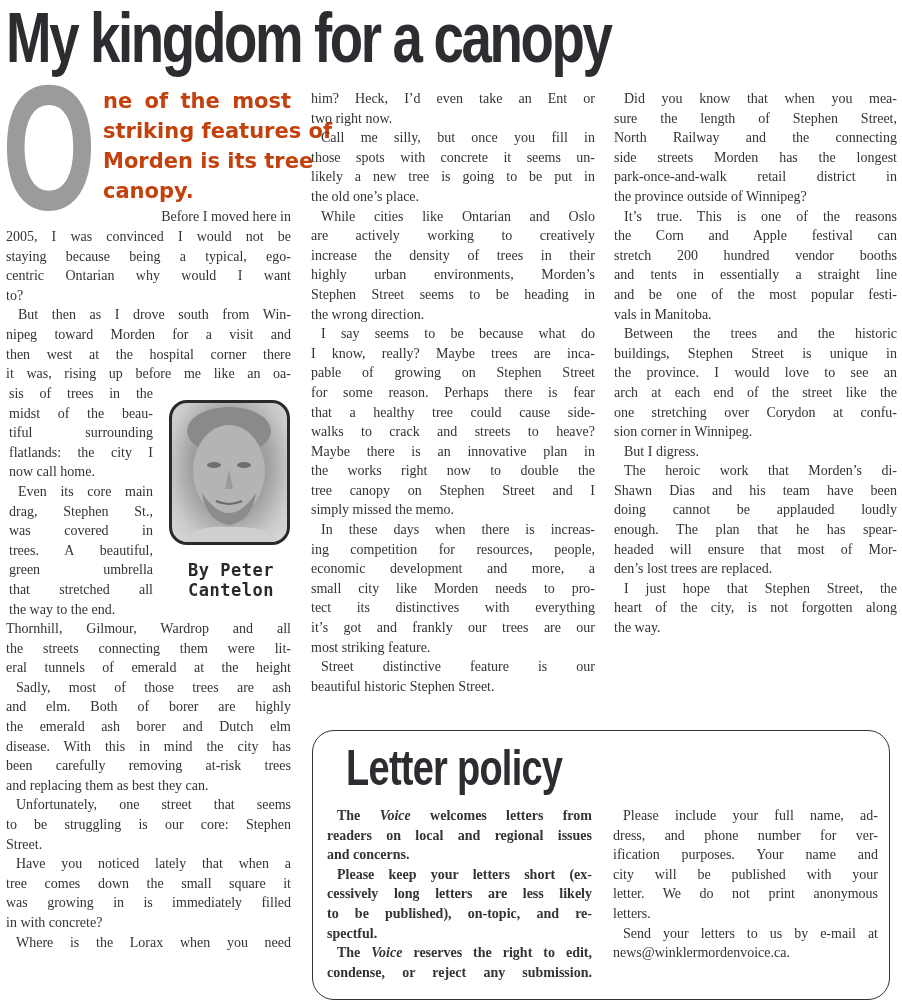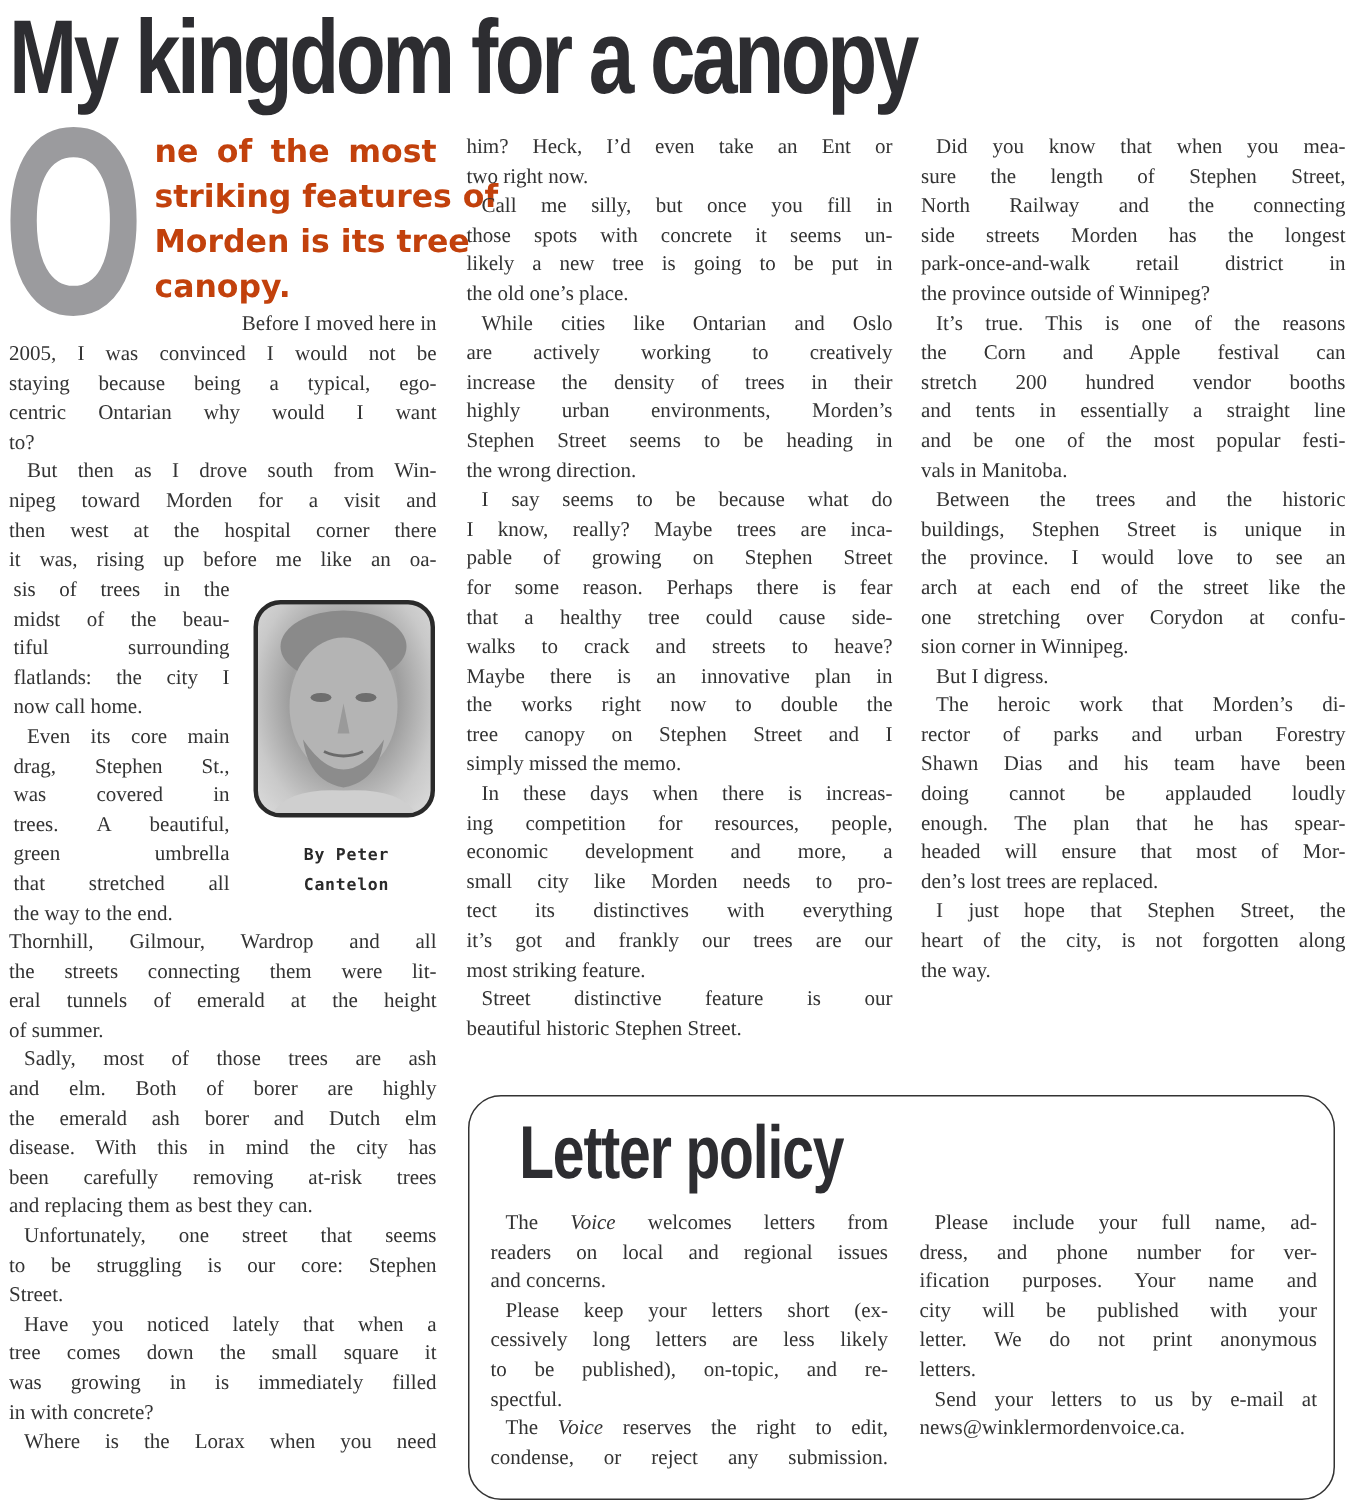--- a/index.html
+++ b/index.html
@@ -33,21 +33,21 @@
   .lead span.last { text-align-last: left; }
   .photo {
     position: absolute; left: 169px; top: 400px; width: 121px; height: 145px;
     border: 3px solid #2a2a2a; border-radius: 18px; box-sizing: border-box;
     background: radial-gradient(ellipse at 50% 45%, #bdbdbd 0%, #9e9e9e 45%, #c9c9c9 75%, #dcdcdc 100%);
     overflow: hidden;
   }
   .byline {
     position: absolute; left: 172px; top: 560px; width: 118px; text-align: center;
     font-family: "DejaVu Sans Mono", "Liberation Mono", monospace; font-weight: bold;
-    font-size: 11px; line-height: 20px; color: #2a2a2a; letter-spacing: 0.5px;
+    font-size: 17px; line-height: 20px; color: #2a2a2a; letter-spacing: 0.5px;
   }
   .policy-box {
     position: absolute; left: 312px; top: 730px; width: 578px; height: 270px;
     border: 1.5px solid #333; border-radius: 22px; box-sizing: border-box;
     border-bottom-left-radius: 22px;
   }
   em { font-style: italic; }
 </style>
 </head>
 <body>
@@ -105,21 +105,20 @@
 </div>
 <div class="byline">
   <div>By Peter</div>
   <div>Cantelon</div>
 </div>
 
 <div class="col" style="left:6px; top:619px; width:285px;">
   <span class="line">Thornhill, Gilmour, Wardrop and all</span>
   <span class="line">the streets connecting them were lit-</span>
   <span class="line">eral tunnels of emerald at the height</span>
-  <span class="line last">of summer.</span>
   <span class="line" style="padding-left:10px;box-sizing:border-box;">Sadly, most of those trees are ash</span>
   <span class="line">and elm. Both of borer are highly</span>
   <span class="line">the emerald ash borer and Dutch elm</span>
   <span class="line">disease. With this in mind the city has</span>
   <span class="line">been carefully removing at-risk trees</span>
   <span class="line last">and replacing them as best they can.</span>
   <span class="line" style="padding-left:10px;box-sizing:border-box;">Unfortunately, one street that seems</span>
   <span class="line">to be struggling is our core: Stephen</span>
   <span class="line last">Street.</span>
   <span class="line" style="padding-left:10px;box-sizing:border-box;">Have you noticed lately that when a</span>
@@ -177,37 +176,36 @@
   <span class="line">and be one of the most popular festi-</span>
   <span class="line last">vals in Manitoba.</span>
   <span class="line" style="padding-left:10px;box-sizing:border-box;">Between the trees and the historic</span>
   <span class="line">buildings, Stephen Street is unique in</span>
   <span class="line">the province. I would love to see an</span>
   <span class="line">arch at each end of the street like the</span>
   <span class="line">one stretching over Corydon at confu-</span>
   <span class="line last">sion corner in Winnipeg.</span>
   <span class="line last" style="padding-left:10px;box-sizing:border-box;">But I digress.</span>
   <span class="line" style="padding-left:10px;box-sizing:border-box;">The heroic work that Morden’s di-</span>
-  <span class="line">rector of parks and urban Forestry</span>
   <span class="line">Shawn Dias and his team have been</span>
   <span class="line">doing cannot be applauded loudly</span>
   <span class="line">enough. The plan that he has spear-</span>
   <span class="line">headed will ensure that most of Mor-</span>
   <span class="line last">den’s lost trees are replaced.</span>
   <span class="line" style="padding-left:10px;box-sizing:border-box;">I just hope that Stephen Street, the</span>
   <span class="line">heart of the city, is not forgotten along</span>
   <span class="line last">the way.</span>
 </div>
 
 <div class="policy-box"></div>
 <div style="position:absolute; left:312px; width:578px; top:738px; text-align:left;">
   <span style="display:inline-block; font-family:'Liberation Sans','DejaVu Sans',sans-serif; font-weight:bold; font-size:50px; line-height:60px; color:#2d2d31; letter-spacing:-1px; transform:scaleX(0.76);">Letter policy</span>
 </div>
 
-<div class="col" style="left:327px; top:806px; width:265px;">
+<div class="col" style="left:327px; top:806px; width:265px;font-weight:bold;">
   <span class="line" style="padding-left:10px;box-sizing:border-box;"><span>The </span><em>Voice</em><span> welcomes letters from</span></span>
   <span class="line">readers on local and regional issues</span>
   <span class="line last">and concerns.</span>
   <span class="line" style="padding-left:10px;box-sizing:border-box;">Please keep your letters short (ex-</span>
   <span class="line">cessively long letters are less likely</span>
   <span class="line">to be published), on-topic, and re-</span>
   <span class="line last">spectful.</span>
   <span class="line" style="padding-left:10px;box-sizing:border-box;"><span>The </span><em>Voice</em><span> reserves the right to edit,</span></span>
   <span class="line">condense, or reject any submission.</span>
 </div>

